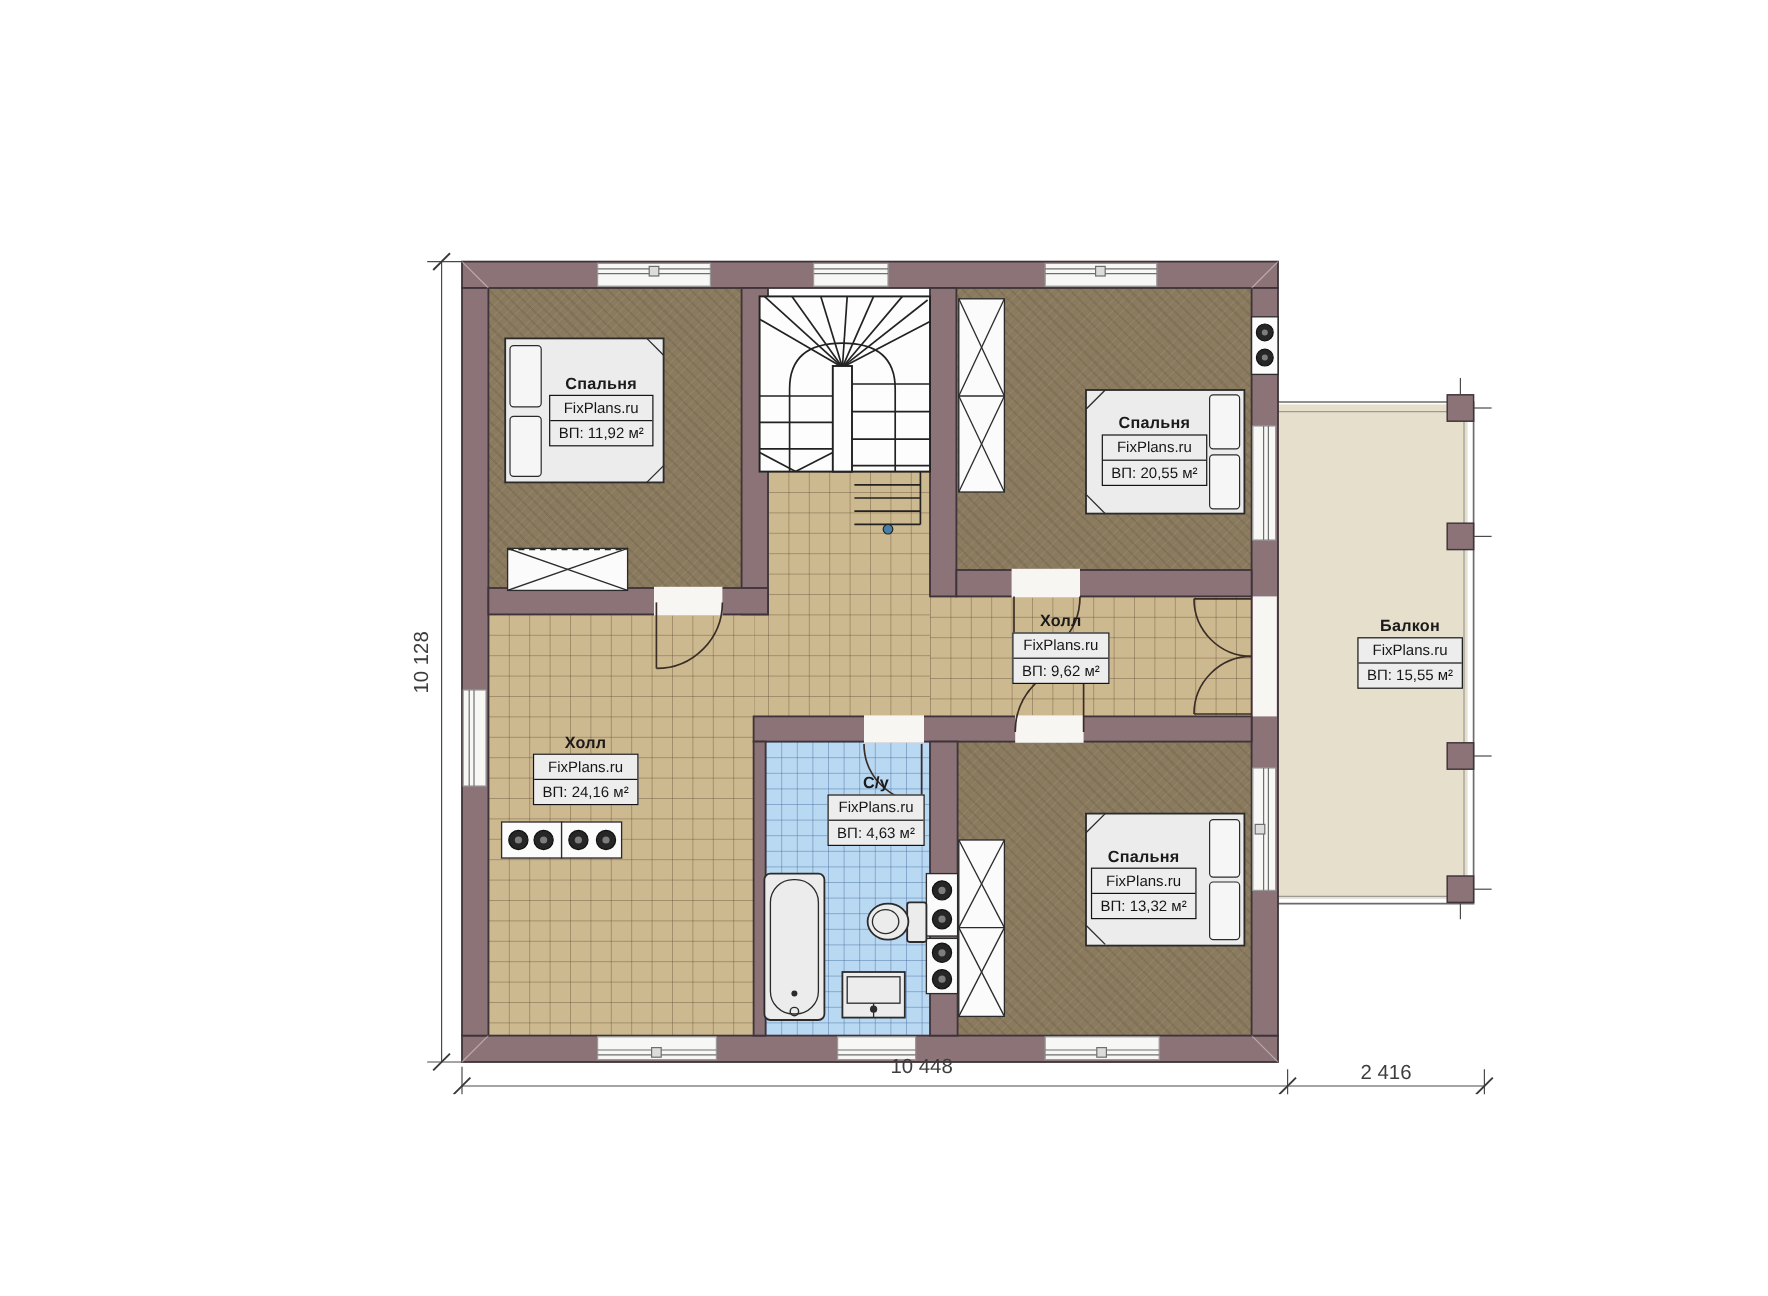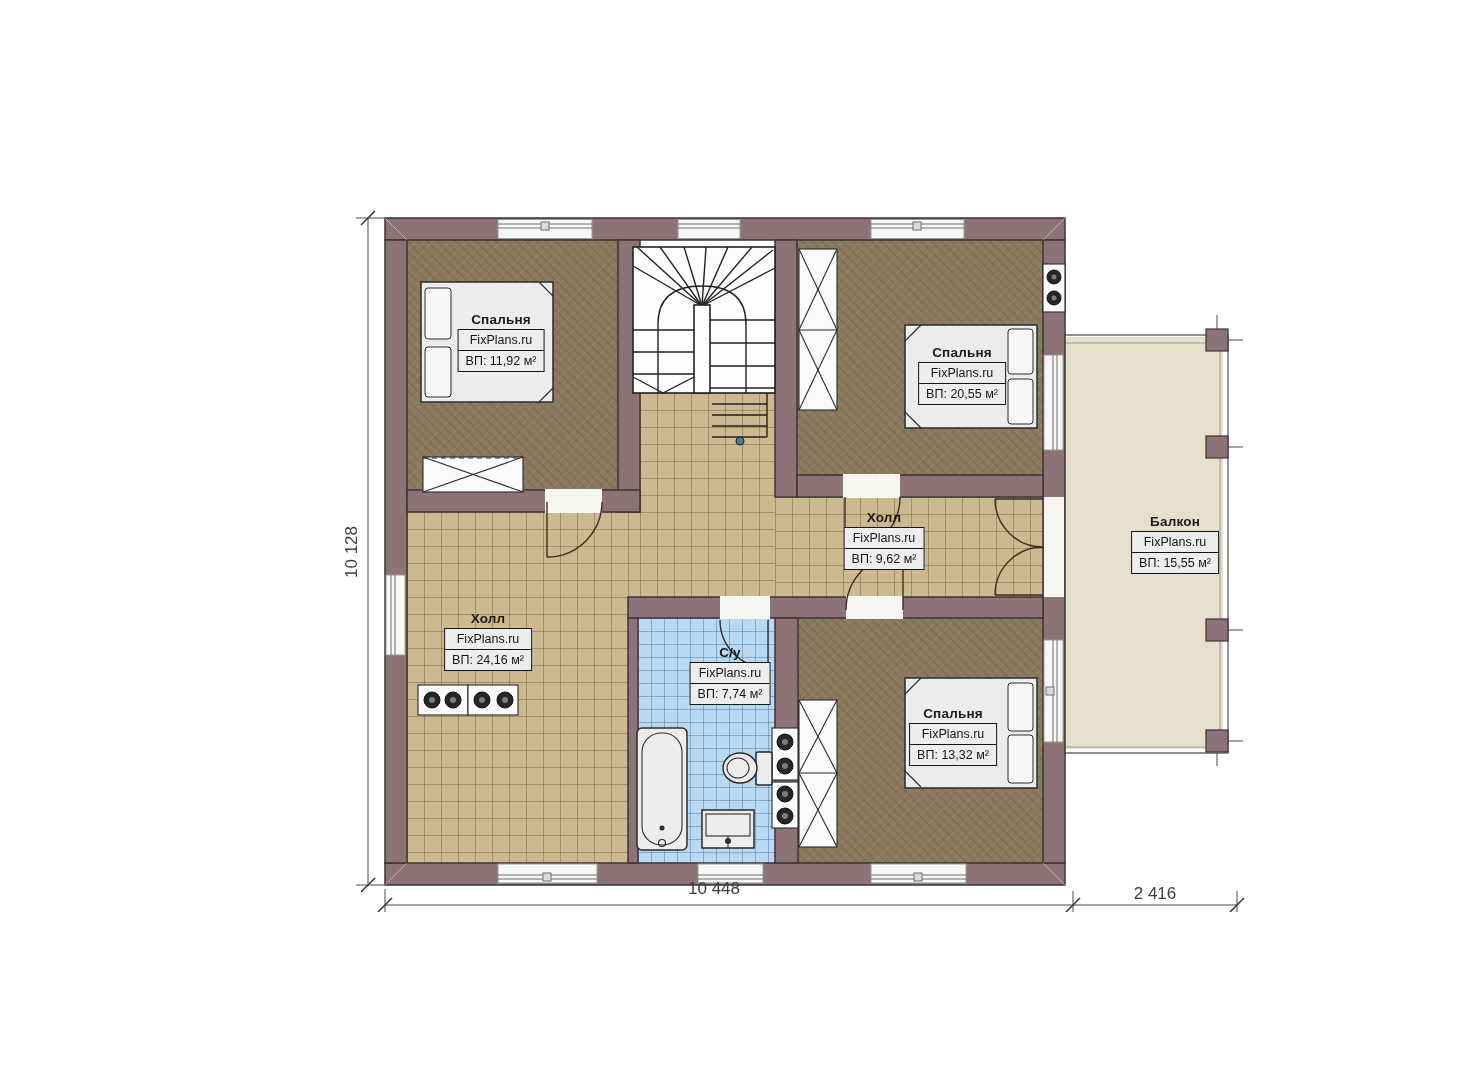--- a/index.html
+++ b/index.html
@@ -360,37 +360,37 @@
     <div class="label-box">
       <div class="row">FixPlans.ru</div>
       <div class="row">ВП: 24,16 м²</div>
     </div>
   </div>
 
   <div class="room-label" style="left:694px;top:645px;margin-left:36px;">
     <div class="room-name">С/у</div>
     <div class="label-box">
       <div class="row">FixPlans.ru</div>
-      <div class="row">ВП: 7,74 м²</div>
+      <div class="row">ВП: 4,63 м²</div>
     </div>
   </div>
 
   <div class="room-label" style="left:953px;top:706px;">
     <div class="room-name">Спальня</div>
     <div class="label-box">
       <div class="row">FixPlans.ru</div>
       <div class="row">ВП: 13,32 м²</div>
     </div>
   </div>
 
   <div class="room-label" style="left:1147px;top:514px;margin-left:28px;">
     <div class="room-name">Балкон</div>
     <div class="label-box">
       <div class="row">FixPlans.ru</div>
       <div class="row">ВП: 15,55 м²</div>
     </div>
   </div>
 
   <div class="dim-label dim-vert" style="left:352px;top:552px;">10 128</div>
-  <div class="dim-label dim-bottom" style="left:714px;top:879px;">10 448</div>
+  <div class="dim-label dim-bottom" style="left:768px;top:879px;">10 448</div>
   <div class="dim-label dim-bottom" style="left:1155px;top:884px;">2 416</div>
 
 </div>
 
 </body></html>

